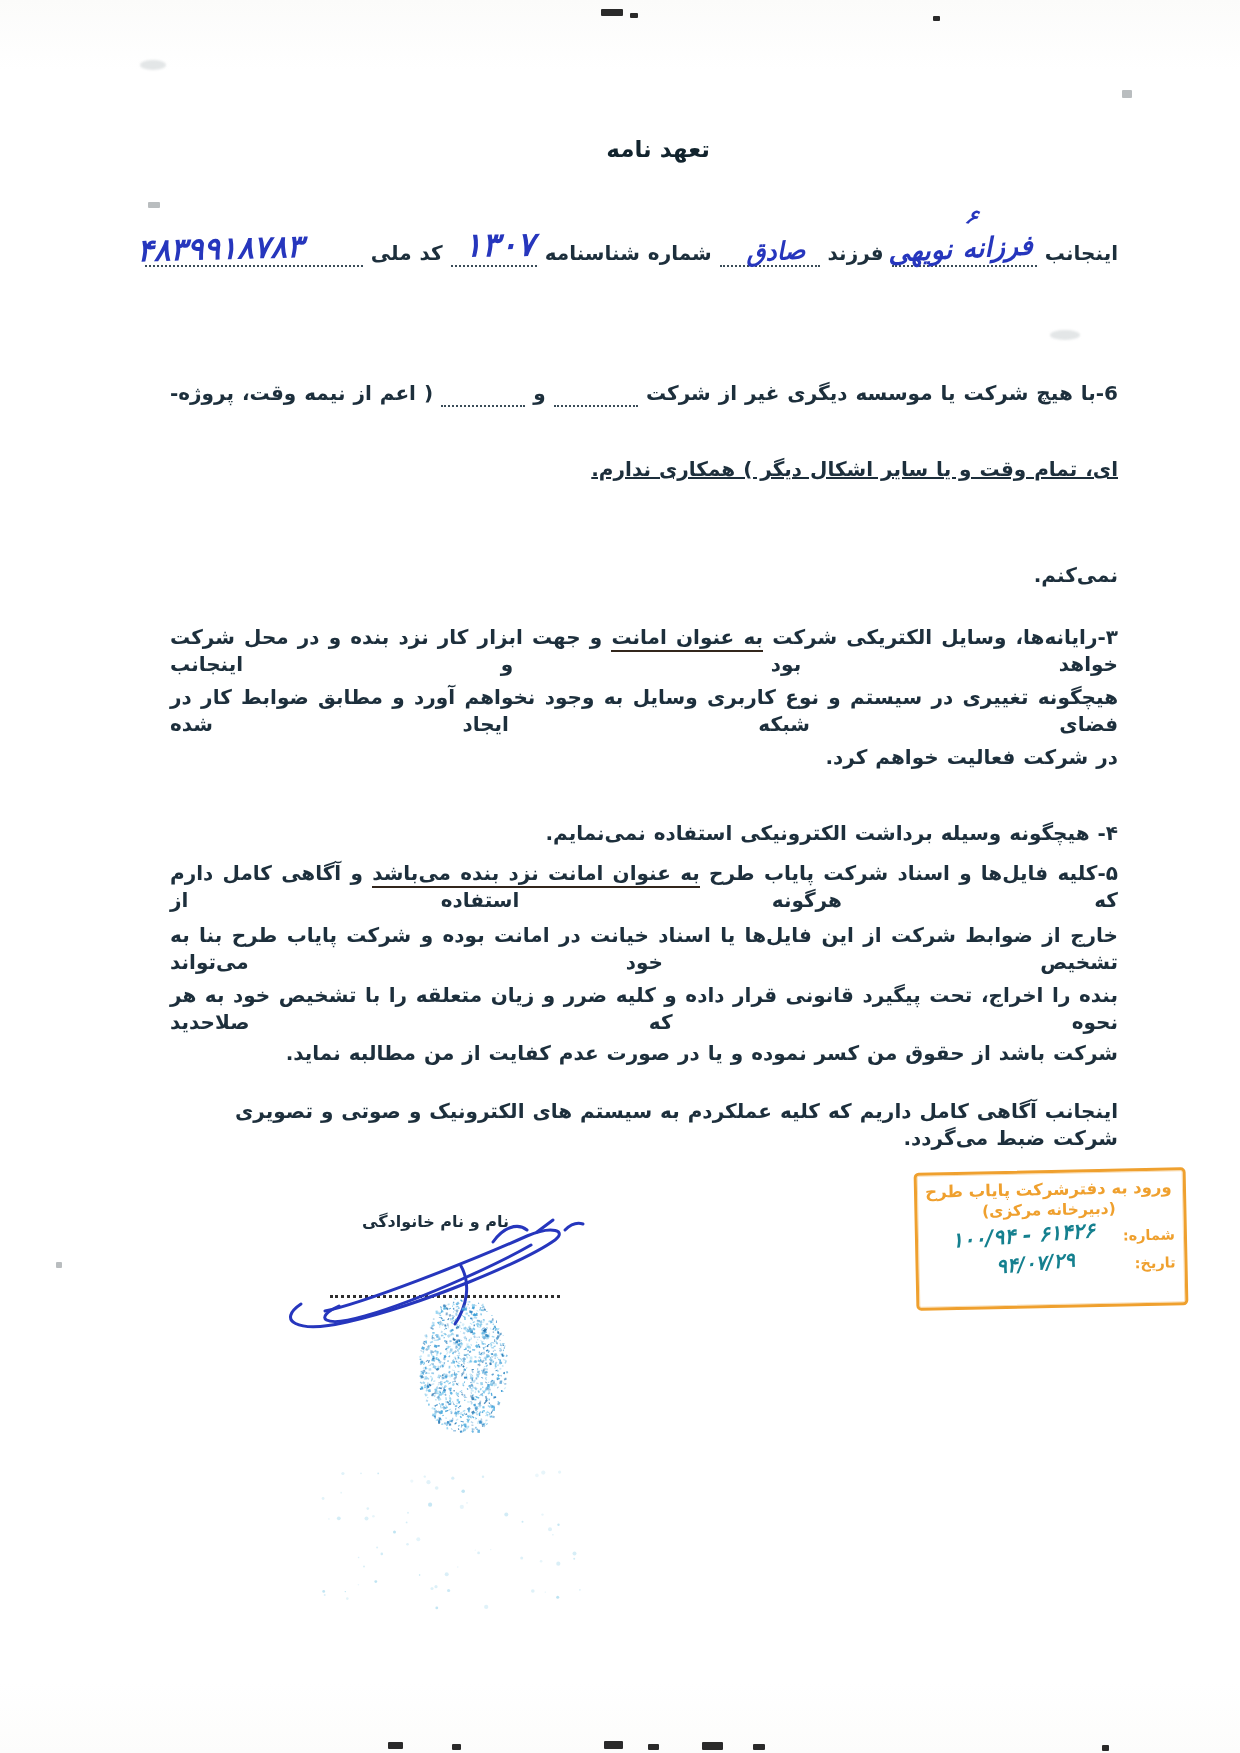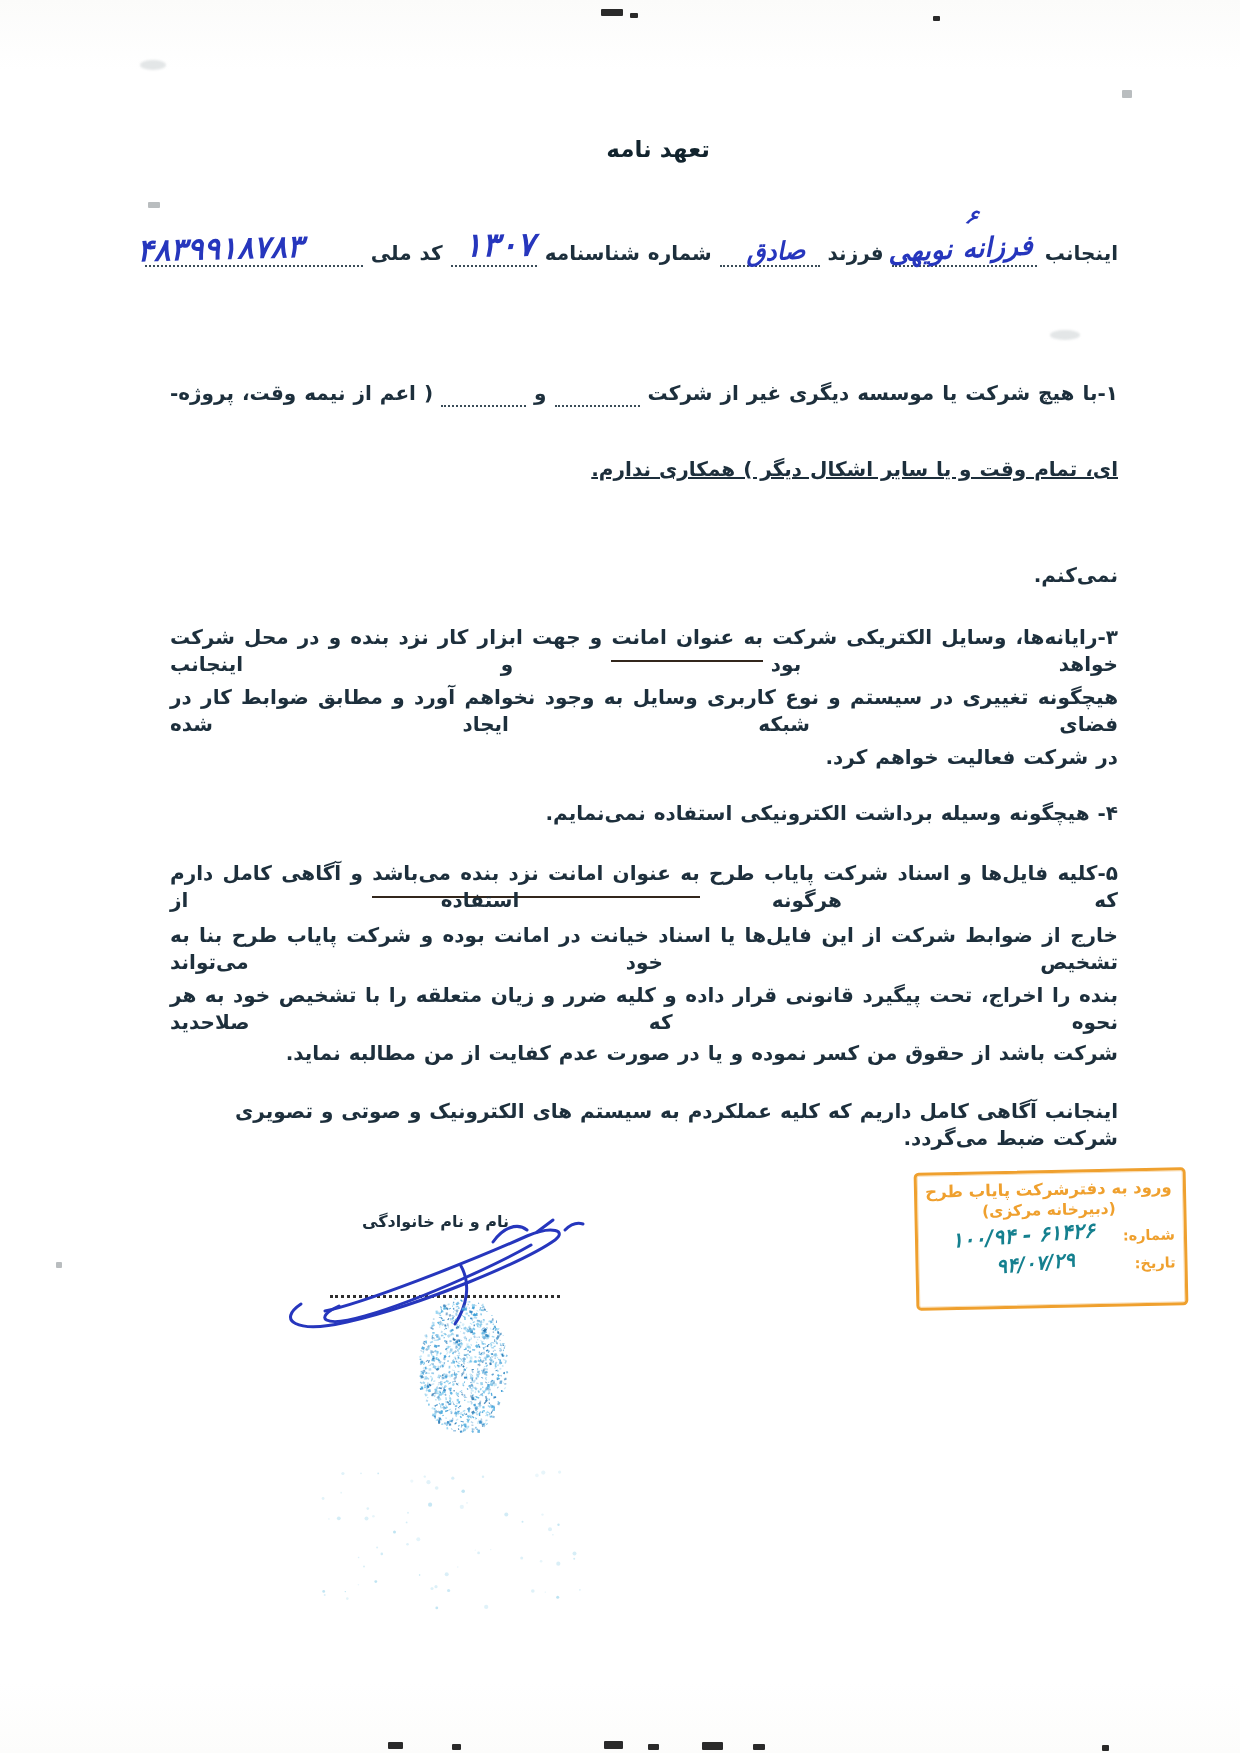--- a/index.html
+++ b/index.html
@@ -39,21 +39,21 @@
     transform:rotate(-3deg);transform-origin:center;
   }
   .hw.name{font-size:27px;right:4px;bottom:-2px;}
   .hw.father{font-size:25px;right:14px;}
   .hw.idnum{font-size:33px;right:2px;bottom:-3px;transform:rotate(-1deg);}
   .hw.melli{font-size:31px;right:auto;left:-8px;bottom:-5px;letter-spacing:4px;transform:rotate(-1.5deg);}
   .flourish{
     position:absolute;color:var(--blue);font-size:22px;font-weight:bold;font-style:italic;
     top:204px;right:262px;transform:rotate(14deg);
   }
-  .bu{border-bottom:2.5px solid #32261c;padding-bottom:11px;}
+  .bu{border-bottom:2.5px solid #32261c;padding-bottom:1px;}
   .sig-label{
     position:absolute;left:362px;top:1212px;font-size:16px;font-weight:bold;color:var(--ink);
   }
   .dotline{
     position:absolute;left:330px;top:1282px;width:230px;height:16px;
     border-bottom:3px dotted #2e2e2e;
   }
   .sig-svg{position:absolute;left:265px;top:1208px;}
   .fp-svg{position:absolute;left:412px;top:1292px;}
   .ghost-svg{position:absolute;left:300px;top:1460px;}
@@ -100,35 +100,35 @@
       <span class="hw idnum">۱۳۰۷</span>
     </span>
     <span>کد ملی</span>
     <span class="blank" style="flex-grow:2.4;">
       <span class="hw melli">۴۸۳۹۹۱۸۷۸۳</span>
     </span>
   </div>
 
 
   <div class="line flexline" style="top:380px;">
-    <span>۱-با هیچ شرکت یا موسسه دیگری غیر از شرکت</span>
+    <span>6-با هیچ شرکت یا موسسه دیگری غیر از شرکت</span>
     <span class="blank"></span>
     <span>و</span>
     <span class="blank"></span>
     <span>( اعم از نیمه وقت، پروژه-</span>
   </div>
   <div class="line ar" style="top:456px;text-decoration:underline;">ای، تمام وقت و یا سایر اشکال دیگر ) همکاری ندارم.</div>
 
   <div class="line ar" style="top:562px;">نمی‌کنم.</div>
 
   <div class="line" style="top:624px;"><span>۳-رایانه‌ها، وسایل الکتریکی شرکت</span> <span class="bu">به عنوان امانت</span> <span>و جهت ابزار کار نزد بنده و در محل شرکت خواهد بود و اینجانب</span></div>
   <div class="line" style="top:684px;">هیچگونه تغییری در سیستم و نوع کاربری وسایل به وجود نخواهم آورد و مطابق ضوابط کار در فضای شبکه ایجاد شده</div>
   <div class="line ar" style="top:744px;">در شرکت فعالیت خواهم کرد.</div>
 
-  <div class="line ar" style="top:800px;">۴- هیچگونه وسیله برداشت الکترونیکی استفاده نمی‌نمایم.</div>
+  <div class="line ar" style="top:820px;">۴- هیچگونه وسیله برداشت الکترونیکی استفاده نمی‌نمایم.</div>
 
   <div class="line" style="top:860px;"><span>۵-کلیه فایل‌ها و اسناد شرکت پایاب طرح</span> <span class="bu">به عنوان امانت نزد بنده می‌باشد</span> <span>و آگاهی کامل دارم که هرگونه استفاده از</span></div>
   <div class="line" style="top:922px;">خارج از ضوابط شرکت از این فایل‌ها یا اسناد خیانت در امانت بوده و شرکت پایاب طرح بنا به تشخیص خود می‌تواند</div>
   <div class="line" style="top:982px;">بنده را اخراج، تحت پیگیرد قانونی قرار داده و کلیه ضرر و زیان متعلقه را با تشخیص خود به هر نحوه که صلاحدید</div>
   <div class="line ar" style="top:1040px;">شرکت باشد از حقوق من کسر نموده و یا در صورت عدم کفایت از من مطالبه نماید.</div>
 
   <div class="line ar" style="top:1098px;">اینجانب آگاهی کامل داریم که کلیه عملکردم به سیستم های الکترونیک و صوتی و تصویری شرکت ضبط می‌گردد.</div>
 
   <div class="sig-label">نام و نام خانوادگی</div>
   <div class="dotline"></div>

